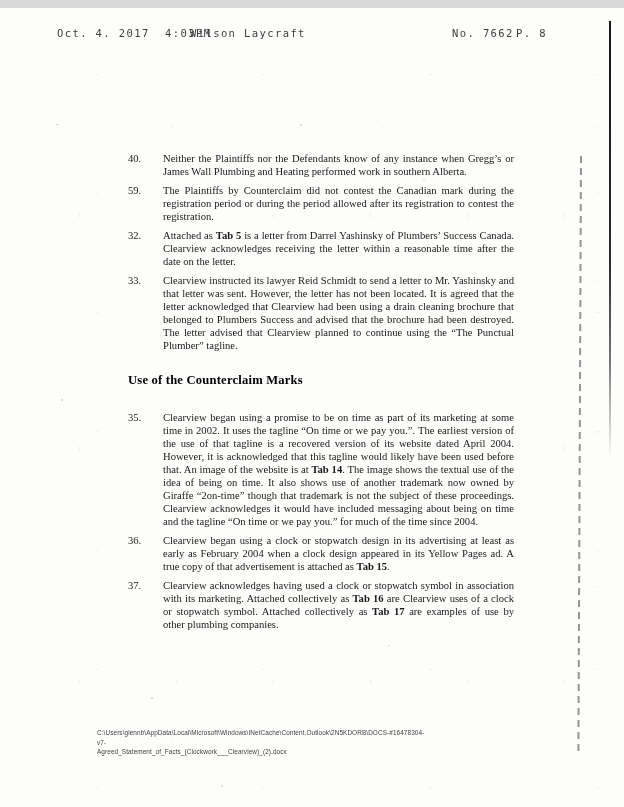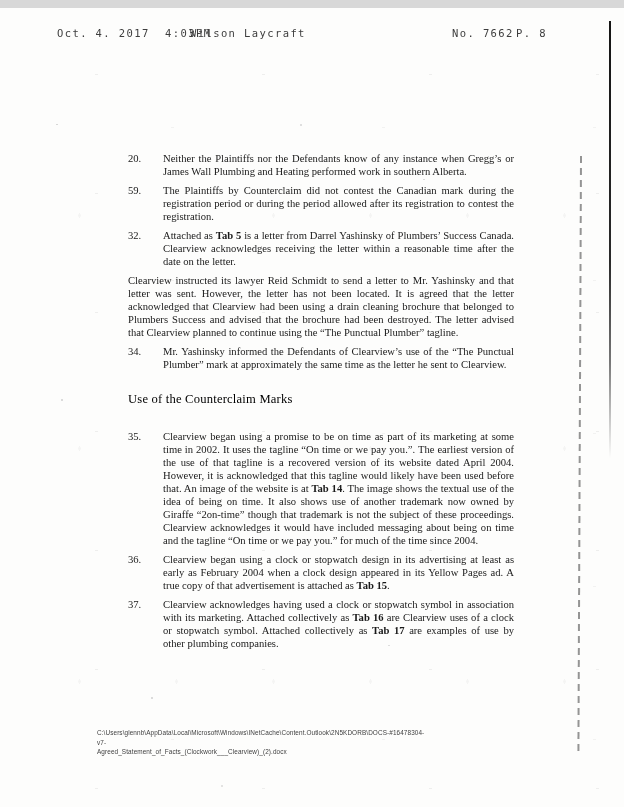--- a/index.html
+++ b/index.html
@@ -38,21 +38,21 @@
     top:144px;left:128px;width:386px;
     font-size:10.6px;
     line-height:13px;
     color:#191919;
   }
   .para{display:flex;margin:0 0 6px 0;}
   .para-num{flex:0 0 35px;}
   .para-text{flex:1;text-align:justify;font-family:Liberation Serif, serif;}
   .para-text .bold{font-weight:bold;}
   .section-heading{
-    font-weight:normal;
+    font-weight:bold;
     font-size:12.6px;
     letter-spacing:.2px;
     color:#000;
     margin:22px 0 24px 0;
   }
 
   
   .doc-path{
     position:absolute;
     top:720px;left:97px;width:330px;
@@ -83,37 +83,34 @@
 
 <div class="page">
 
   <span class="fax-line fax-header-text" id="fax-datetime">Oct. 4. 2017  4:03PM</span>
   <span class="fax-line fax-header-text" id="fax-sender">Wilson Laycraft</span>
   <span class="fax-line fax-header-text" id="fax-no">No. 7662</span>
   <span class="fax-line fax-header-text" id="fax-page">P. 8</span>
 
   <div class="doc-body">
       <div class="para">
-        <span class="para-num">20.</span>
+        <span class="para-num">40.</span>
         <div class="para-text"><span>Neither the Plaintiffs nor the Defendants know of any instance when Gregg’s or James Wall Plumbing and Heating performed work in southern Alberta.</span></div>
       </div>
       <div class="para">
         <span class="para-num">59.</span>
         <div class="para-text"><span>The Plaintiffs by Counterclaim did not contest the Canadian mark during the registration period or during the period allowed after its registration to contest the registration.</span></div>
       </div>
       <div class="para">
         <span class="para-num">32.</span>
         <div class="para-text"><span>Attached as </span><span class="bold">Tab 5</span><span> is a letter from Darrel Yashinsky of Plumbers’ Success Canada.  Clearview acknowledges receiving the letter within a reasonable time after the date on the letter.</span></div>
       </div>
       <div class="para">
+        <span class="para-num">33.</span>
         <div class="para-text"><span>Clearview instructed its lawyer Reid Schmidt to send a letter to Mr. Yashinsky and that letter was sent.  However, the letter has not been located.  It is agreed that the letter acknowledged that Clearview had been using a drain cleaning brochure that belonged to Plumbers Success and advised that the brochure had been destroyed. The letter advised that Clearview planned to continue using the “The Punctual Plumber” tagline.</span></div>
-      </div>
-      <div class="para">
-        <span class="para-num">34.</span>
-        <div class="para-text"><span>Mr. Yashinsky informed the Defendants of Clearview’s use of the “The Punctual Plumber” mark at approximately the same time as the letter he sent to Clearview.</span></div>
       </div>
       <div class="section-heading">Use of the Counterclaim Marks</div>
       <div class="para">
         <span class="para-num">35.</span>
         <div class="para-text"><span>Clearview began using a promise to be on time as part of its marketing at some time in 2002.  It uses the tagline “On time or we pay you.”.  The earliest version of the use of that tagline is a recovered version of its website dated April 2004. However, it is acknowledged that this tagline would likely have been used before that.  An image of the website is at </span><span class="bold">Tab 14</span><span>.  The image shows the textual use of the idea of being on time.  It also shows use of another trademark now owned by Giraffe “2on-time” though that trademark is not the subject of these proceedings. Clearview acknowledges it would have included messaging about being on time and the tagline “On time or we pay you.” for much of the time since 2004.</span></div>
       </div>
       <div class="para">
         <span class="para-num">36.</span>
         <div class="para-text"><span>Clearview began using a clock or stopwatch design in its advertising at least as early as February 2004 when a clock design appeared in its Yellow Pages ad.  A true copy of that advertisement is attached as </span><span class="bold">Tab 15</span><span>.</span></div>
       </div>

